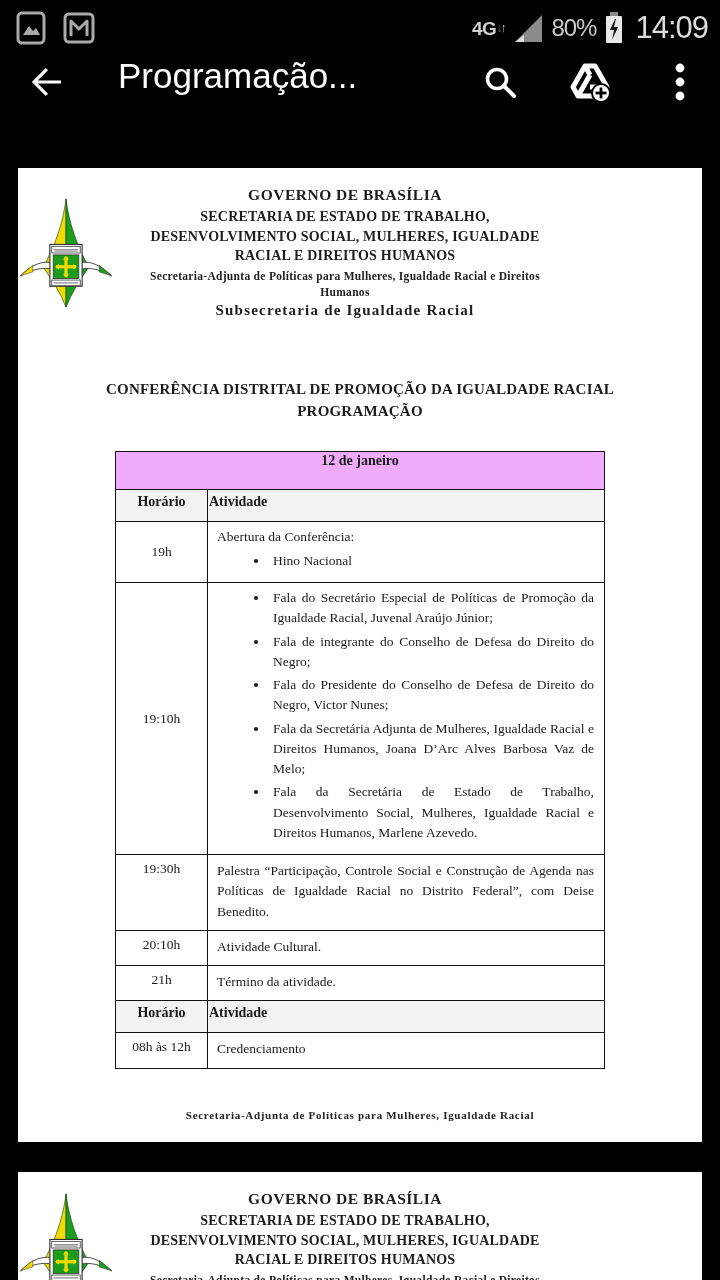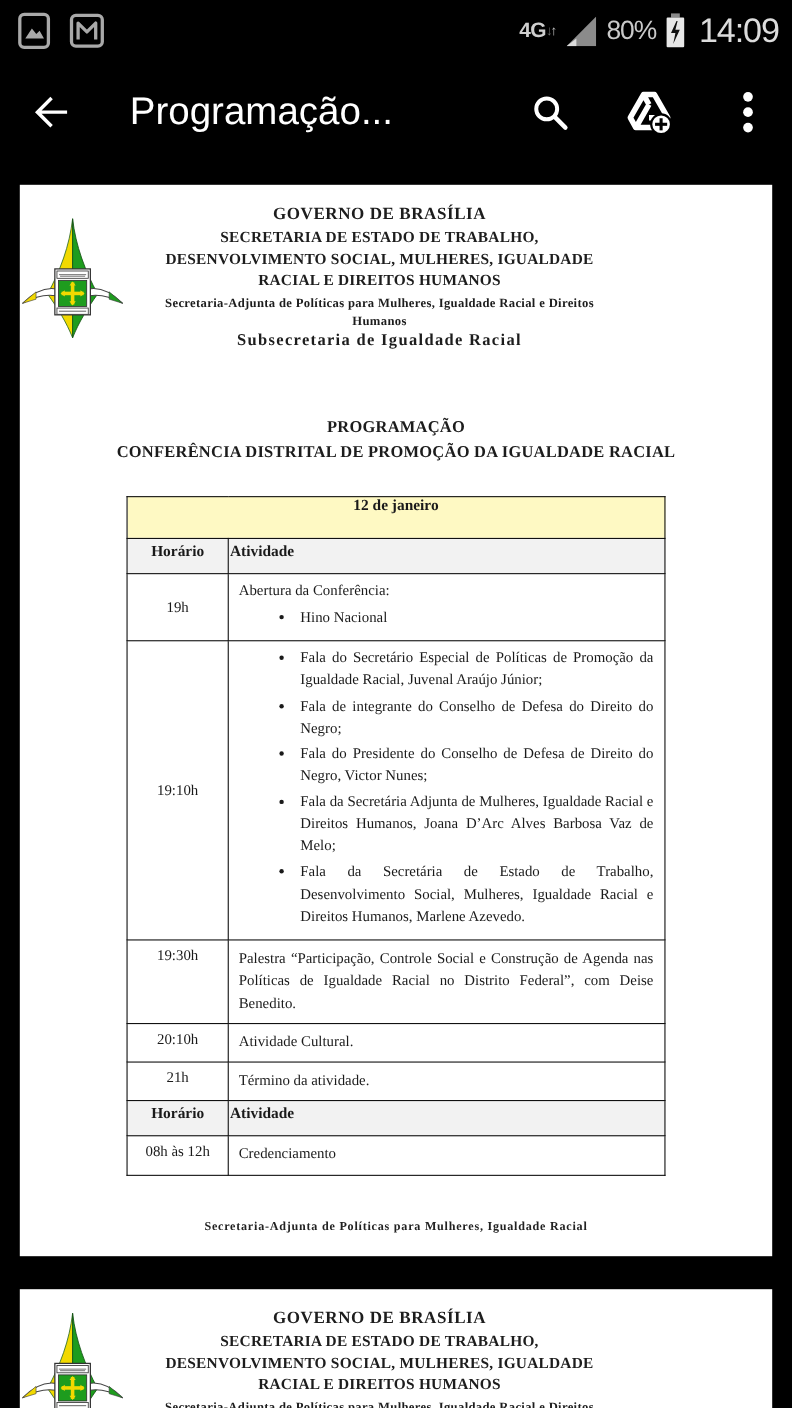--- a/index.html
+++ b/index.html
@@ -20,21 +20,21 @@
   .sb-spacer { flex:1; }
   .sb-right { display:flex; align-items:center; gap:9px; }
   .net-block { display:flex; align-items:center; line-height:1; margin-right:2px; }
   .net-type { color:#cfcfcf; font-weight:bold; font-size:19px; letter-spacing:-0.5px; }
   .net-arrows { font-size:12px; margin-top:-1px; letter-spacing:-2px; }
   .arrow-down { color:#6f6f6f; } .arrow-up { color:#c4c4c4; }
   .batt-pct { color:#c9c9c9; font-size:24px; letter-spacing:-1px; }
   .clock { color:#dcdcdc; font-size:31px; letter-spacing:-1px; margin-left:3px; }
   
   .toolbar {
-    height:92px; display:flex; align-items:center;
+    height:92px; display:flex; align-items:flex-start;
     background:#000; padding:0 14px 0 20px;
   }
   .tb-btn {
     width:52px; height:52px; display:flex; align-items:center; justify-content:center;
     background:transparent; border:none; padding:0; cursor:pointer;
   }
   .tb-title {
     color:#fff; font-size:35px; font-weight:400;
     margin-left:46px; flex:1; white-space:nowrap; overflow:hidden;
   }
@@ -67,21 +67,21 @@
     font-family:"Liberation Serif", serif; font-weight:bold;
     font-size:15px; line-height:1.45; letter-spacing:0.2px;
   }
   
   table.schedule {
     width:490px; margin:28px auto 0; border-collapse:collapse;
     font-family:"Liberation Serif", serif; font-size:13.5px; color:#1a1a1a;
   }
   table.schedule td { border:1px solid #111; }
   .date-row td {
-    background:#fef9c3; text-align:center; font-weight:bold;
+    background:#f0abfc; text-align:center; font-weight:bold;
     font-size:14px; height:30px; padding-bottom:20px;
   }
   .colhead-row td {
     background:#f2f2f2; font-weight:bold;
     font-size:14px; height:32px; padding-bottom:8px;
   }
   .time-cell { width:92px; text-align:center; }
   .act-cell { padding:5px 10px 8px 9px; text-align:justify; line-height:1.5; }
   .v-top { vertical-align:top; padding-top:6px; }
   ul.bullets { margin:4px 0 0; padding-left:52px; }
@@ -188,22 +188,22 @@
         </svg>
         <div class="doc-header-text">
           <div class="h-gov">GOVERNO DE BRASÍLIA</div>
           <div class="h-sec">SECRETARIA DE ESTADO DE TRABALHO, DESENVOLVIMENTO SOCIAL, MULHERES, IGUALDADE RACIAL E DIREITOS HUMANOS</div>
           <div class="h-adj">Secretaria-Adjunta de Políticas para Mulheres, Igualdade Racial e Direitos Humanos</div>
           <div class="h-sub">Subsecretaria de Igualdade Racial</div>
         </div>
       </div>
 
       <div class="doc-title">
+        <div>CONFERÊNCIA DISTRITAL DE PROMOÇÃO DA IGUALDADE RACIAL</div>
         <div>PROGRAMAÇÃO</div>
-        <div>CONFERÊNCIA DISTRITAL DE PROMOÇÃO DA IGUALDADE RACIAL</div>
       </div>
 
       <table class="schedule">
         <tbody>
             <tr class="date-row">
           <td colspan="2">12 de janeiro</td>
         </tr>
         <tr class="colhead-row">
           <td class="time-cell">Horário</td>
           <td>Atividade</td>

